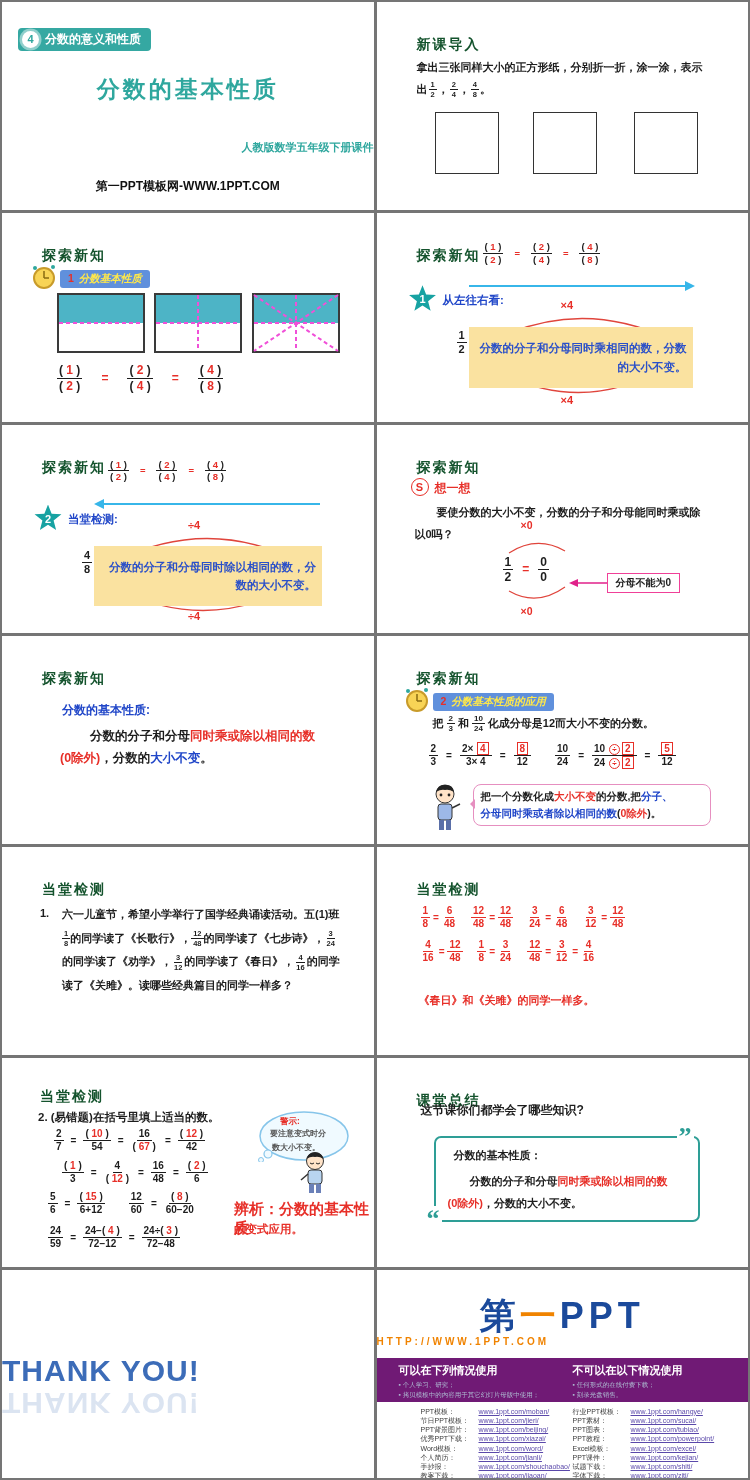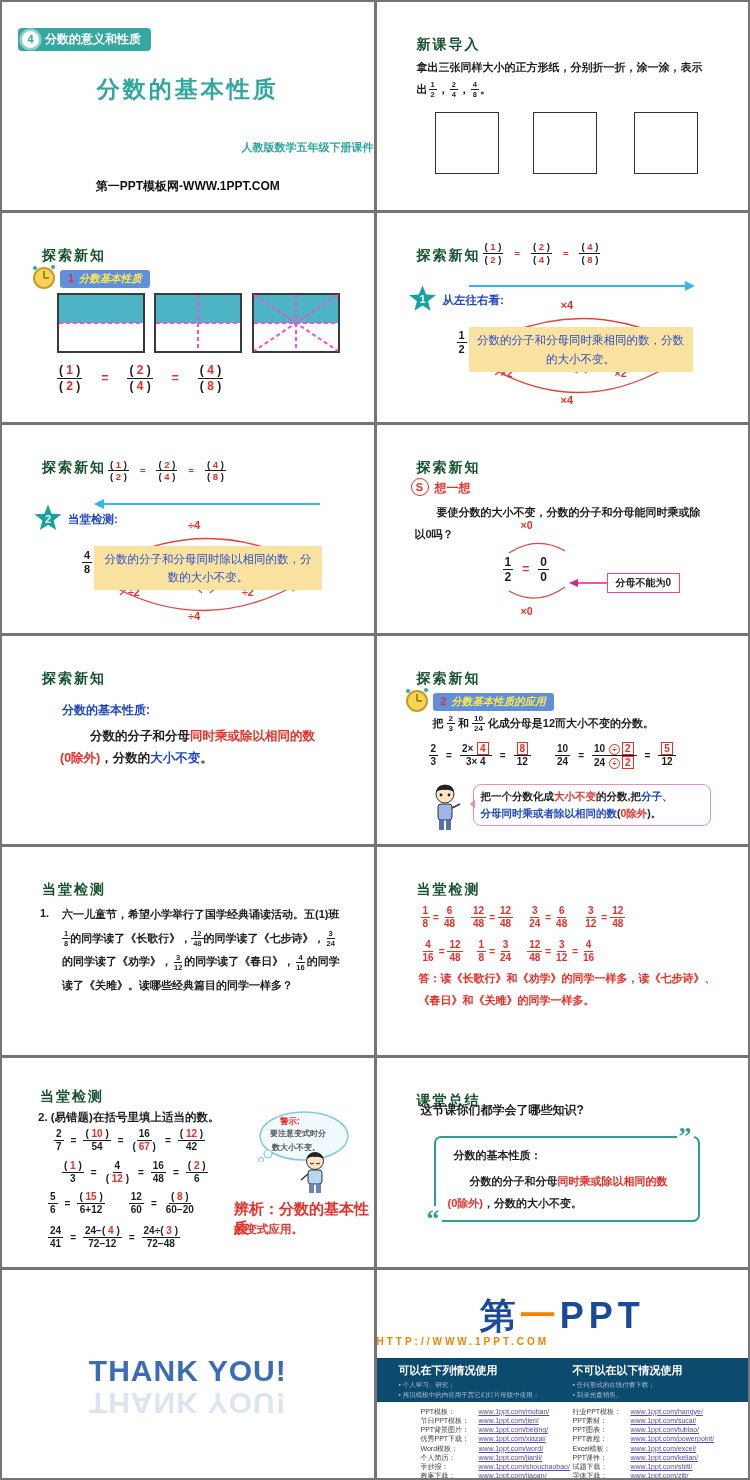--- a/index.html
+++ b/index.html
@@ -15,40 +15,40 @@
   .fden{padding:0 2px;text-align:center;white-space:nowrap;}
   .bx{border:1.2px solid #e72f28;color:#e72f28;padding:0 2px;margin:0 1px;line-height:1.1;display:inline-block;background:#fff;}
   .dv{border:1px solid #e72f28;color:#e72f28;border-radius:50%;width:9px;height:9px;line-height:9px;display:inline-block;text-align:center;font-size:8px;margin:0 1px;}
   .row{position:absolute;display:flex;align-items:center;font-weight:bold;}
   .eq{padding:0 3px;font-weight:bold;}
   .badge-blue{position:absolute;background:#6090dc;border-radius:3px;color:#ffe84a;font-weight:bold;font-size:10.5px;padding:2px 8px;font-style:italic;white-space:nowrap;}
   .badge-blue .num{color:#e72f28;margin-right:5px;font-style:normal;}
   .star{position:absolute;width:28px;height:28px;background:#17a2a2;color:#fff;font-weight:bold;font-size:11px;
     display:flex;align-items:center;justify-content:center;
     clip-path:polygon(50% 0%,63% 33%,98% 35%,70% 57%,79% 91%,50% 72%,21% 91%,30% 57%,2% 35%,37% 33%);}
-  .callout{position:absolute;background:#fae2a0;color:#2b50c8;font-weight:normal;font-size:11.5px;text-align:center;
-    padding:4px 6px;line-height:1.6;z-index:3;}
+  .callout{position:absolute;background:#fae2a0;color:#2b50c8;font-weight:bold;font-size:11.5px;text-align:right;
+    padding:12px 6px;line-height:1.6;z-index:3;}
   .dirtxt{position:absolute;color:#2046c8;font-weight:bold;font-size:11.5px;}
   .c4{background:#fff;color:#2fa79e;width:17px;height:17px;border-radius:50%;text-align:center;line-height:17px;
     font-weight:bold;font-size:11px;display:inline-block;box-shadow:0 0 0 2.5px rgba(255,255,255,.45);}
   .pinkbox{position:absolute;border:1.5px solid #f04098;background:#fff;font-weight:bold;font-size:10px;
     padding:2px 8px;white-space:nowrap;}
   .bubble{position:absolute;border:1.5px solid #e68fc0;border-radius:8px;background:#fff;
     font-size:10.5px;font-weight:bold;line-height:1.65;padding:3px 7px;z-index:2;}
   .bubble:before{content:"";position:absolute;left:-9px;top:14px;border:5px solid transparent;border-right-color:#e68fc0;}
   .quote{position:absolute;color:#2e9e96;font-size:26px;font-weight:bold;font-family:"Liberation Serif","DejaVu Serif",serif;line-height:1;background:#fff;padding:0 2px;z-index:2;}
   .navy-title{font-size:11px;font-weight:bold;color:#fff;margin-bottom:2px;}
   .bullet{font-size:6.5px;color:#aebbd2;line-height:1.55;}
   .bullet:before{content:"▪ ";}
   .lrow{display:flex;font-size:7px;line-height:1.18;}
   .lrow .label{width:58px;color:#3a3a3a;flex:none;}
   .lrow .url{color:#5a48aa;text-decoration:underline;}
   .s10red{color:#e72f28;}
   .grp{display:inline-flex;align-items:center;}
-  .thanks{position:absolute;left:0;right:0;text-align:center;font-size:30px;font-weight:bold;letter-spacing:1px;color:#3c6cb8;}
+  .thanks{position:absolute;left:0;right:0;font-size:30px;font-weight:bold;letter-spacing:1px;color:#3c6cb8;}
 </style>
 </head>
 <body>
 
 <div class="page">
 
   <div class="slide">
     <div class="abs" style="left:16px;top:26px;background:#35a8a2;border-radius:4px;padding:3px 10px 3px 4px;display:flex;align-items:center;gap:6px">
       <span class="c4">4</span>
       <span style="color:#fff;font-weight:bold;font-size:12px">分数的意义和性质</span>
@@ -432,21 +432,20 @@
             <span class="fnum"><span>3</span></span>
             <span class="fden"><span>12</span></span>
           </span>
           <span class="eq">=</span>
           <span class="frac">
             <span class="fnum"><span>4</span></span>
             <span class="fden"><span>16</span></span>
           </span>
         </span>
     </div>
-    <div class="abs" style="left:42px;top:124px;font-size:11px;font-weight:bold">答：读《长歌行》和《劝学》的同学一样多，读《七步诗》、</div>
     <div class="abs" style="left:42px;top:146px;font-size:11px;font-weight:bold">《春日》和《关雎》的同学一样多。</div>
   </div>
 
   <div class="slide">
     <div class="hd" style="left:38px;top:30px">当堂检测</div>
     <div class="abs" style="left:36px;top:52px;font-size:11.5px;font-weight:bold">2. (易错题)在括号里填上适当的数。</div>
     <div class="row" style="left:52px;top:70px;gap:4px;font-size:10px">
       <span class="frac">
           <span class="fnum"><span>2</span></span>
           <span class="fden"><span>7</span></span>
@@ -505,21 +504,21 @@
         </span>
         <span class="eq">=</span>
       <span class="frac">
           <span class="fnum"><span class="k">( </span><span class="r">8</span><span class="k"> )</span></span>
           <span class="fden"><span class="k">60−20</span></span>
         </span>
     </div>
     <div class="row" style="left:46px;top:167px;gap:4px;font-size:10px">
       <span class="frac">
           <span class="fnum"><span>24</span></span>
-          <span class="fden"><span>41</span></span>
+          <span class="fden"><span>59</span></span>
         </span>
         <span class="eq">=</span>
       <span class="frac">
           <span class="fnum"><span class="k">24−</span><span class="k">( </span><span class="r">4</span><span class="k"> )</span></span>
           <span class="fden"><span class="k">72−12</span></span>
         </span>
         <span class="eq">=</span>
       <span class="frac">
           <span class="fnum"><span class="k">24÷</span><span class="k">( </span><span class="r">3</span><span class="k"> )</span></span>
           <span class="fden"><span class="k">72−48</span></span>
@@ -564,21 +563,21 @@
     <div class="thanks" style="top:116px;transform:scaleY(-1);opacity:.18">THANK YOU!</div>
   </div>
 
   <div class="slide">
     <div class="abs" style="left:0;right:0;top:22px;display:flex;justify-content:center;align-items:center">
       <span style="font-size:36px;font-weight:bold;color:#1b4a9b">第</span>
       <span style="font-size:36px;font-weight:bold;color:#f08300;margin:0 4px">一</span>
       <span style="font-size:36px;font-weight:bold;color:#1b4a9b;letter-spacing:5px">PPT</span>
     </div>
     <div class="abs" style="left:0;right:0;top:66px;text-align:left;font-size:10px;font-weight:bold;color:#f08300;letter-spacing:3px">HTTP://WWW.1PPT.COM</div>
-    <div class="abs" style="left:0;right:0;top:88px;height:44px;background:#0c4a6e">
+    <div class="abs" style="left:0;right:0;top:88px;height:44px;background:#701a75">
       <div style="position:absolute;left:22px;top:5px;width:160px">
         <div class="navy-title">可以在下列情况使用</div>
         <div>
             <div class="bullet">个人学习、研究；</div>
             <div class="bullet">拷贝模板中的内容用于其它幻灯片母版中使用；</div>
           </div>
       </div>
       <div style="position:absolute;left:196px;top:5px;width:160px">
         <div class="navy-title">不可以在以下情况使用</div>
         <div>

